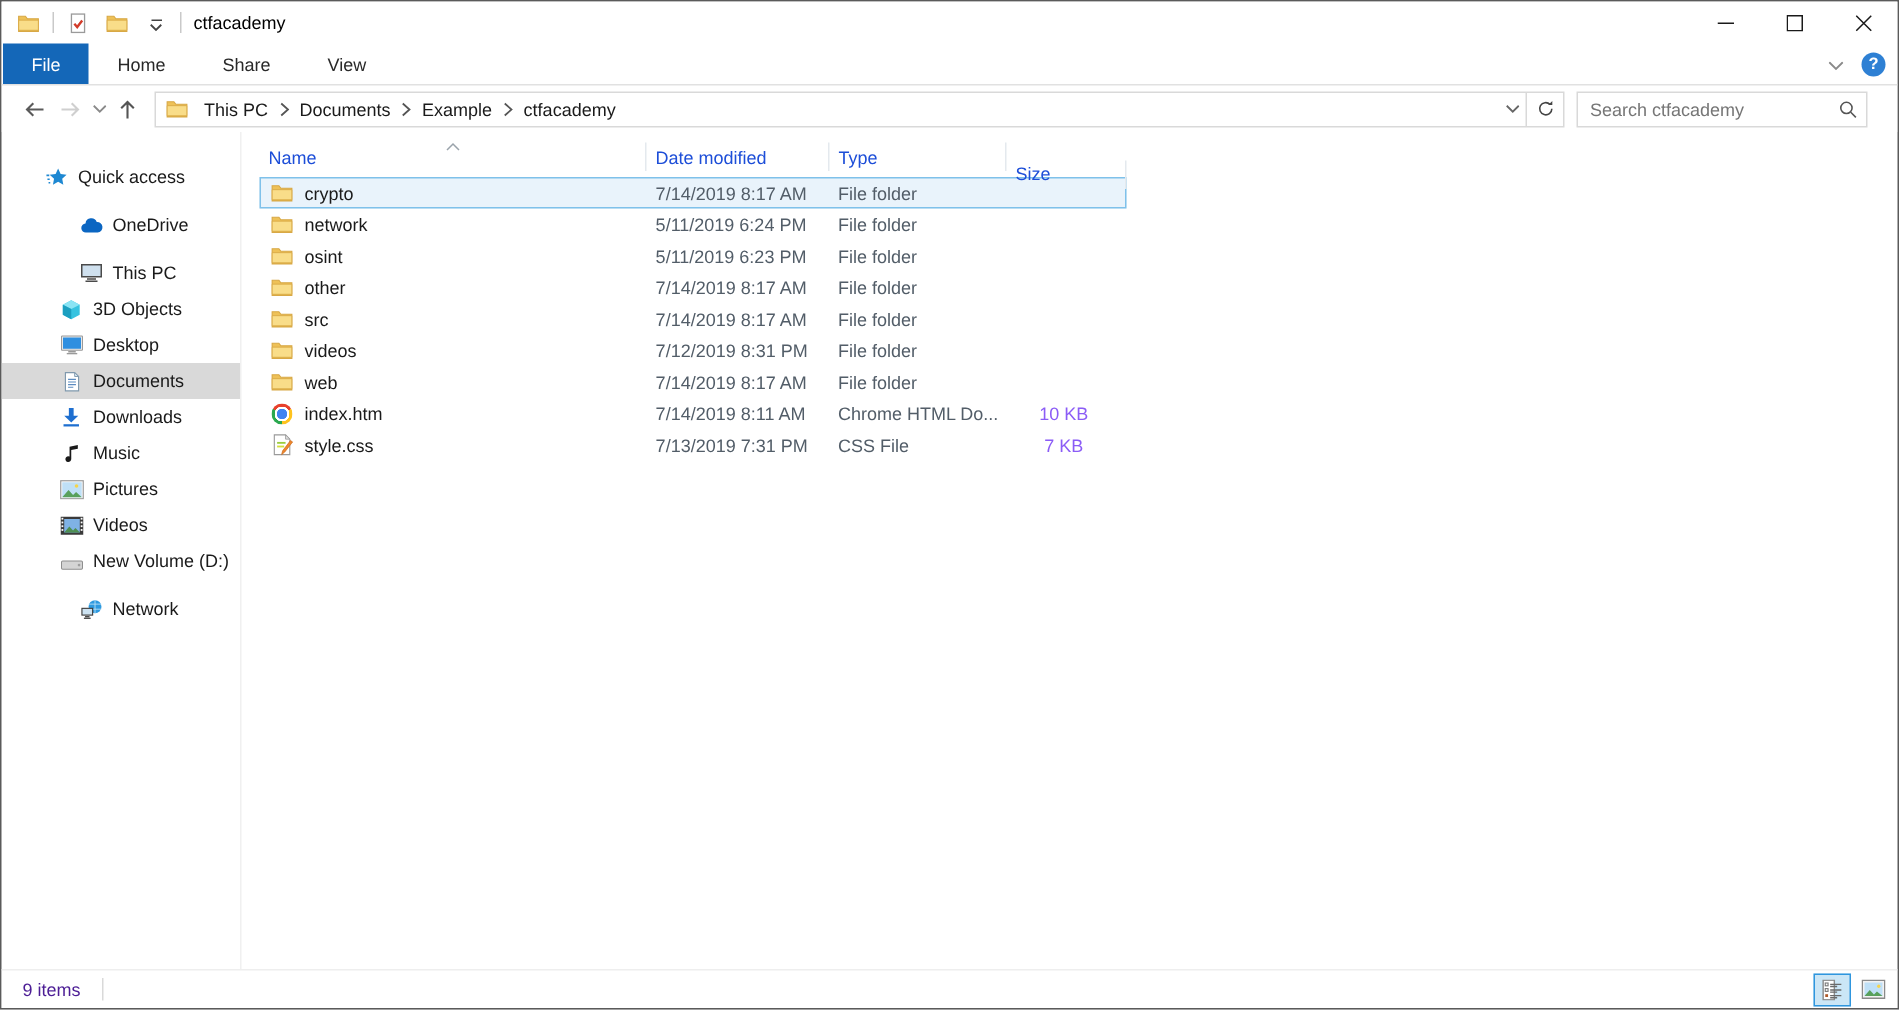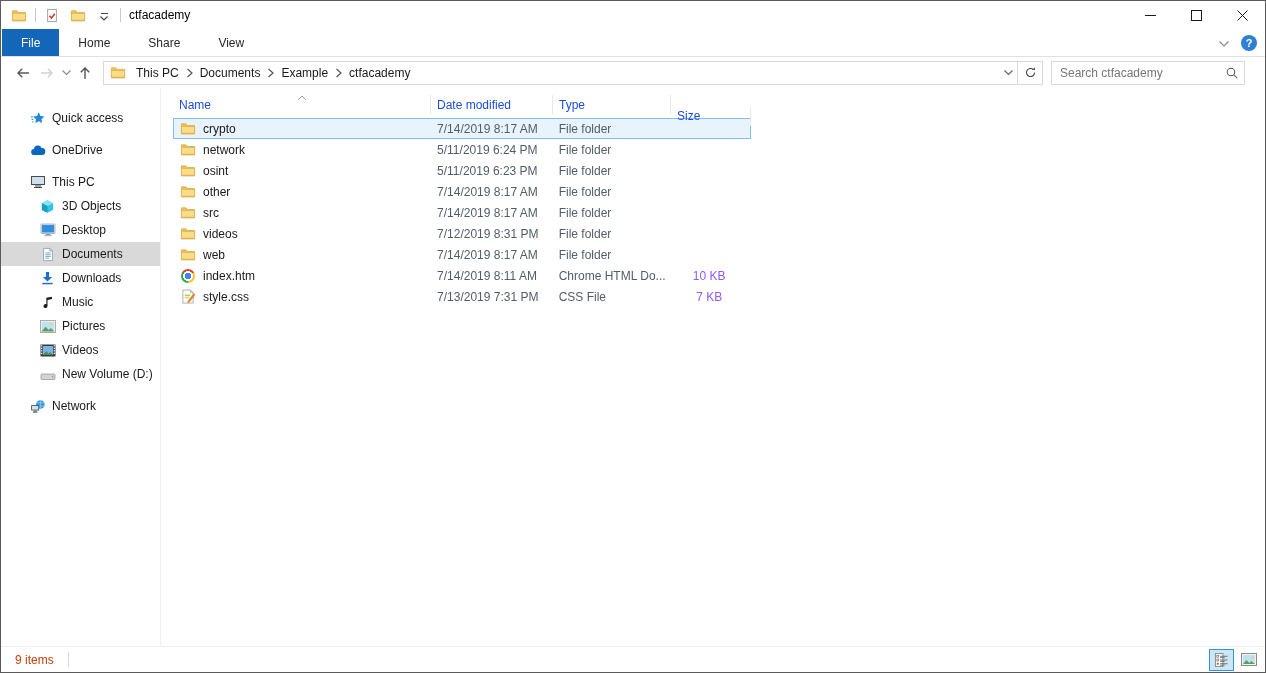--- a/index.html
+++ b/index.html
@@ -46,42 +46,42 @@
   .searchbox input { border:none; outline:none; flex:1; min-width:0; padding:0 0 0 8px; font:inherit; color:#0c4a6e; }
   .searchbox input::placeholder { color:#767676; opacity:1; }
   .search-icon { width:24px; display:flex; align-items:center; justify-content:center; }
 
   
   .main { flex:1; display:flex; min-height:0; }
   .sidebar { width:160px; flex:0 0 auto; padding-top:18px; border-right:1px solid #f0f0f0; overflow:hidden; }
   .side-item { height:24px; display:flex; align-items:center; gap:6px; padding-left:28px; cursor:default; white-space:nowrap; }
   .side-item.indent { padding-left:38px; }
   .side-item.sel { background:#d9d9d9; }
-  .side-item.group-gap { margin-top:8px; }
+  .side-item.group-gap { margin-top:8px;margin-left:23px; }
   .side-item .icon { width:17px; display:flex; align-items:center; justify-content:center; flex:0 0 auto; }
 
   .filepane { flex:1; position:relative; padding:2px 0 0 12px; overflow:hidden; }
   .lheader { display:flex; height:27px; align-items:center; position:relative; margin-top:1px; }
   .hcell { height:19px; display:flex; align-items:center; padding-left:6px; color:#1d4ed8; border-right:1px solid #e4e9ee; }
   .hcell:last-child { border-right:1px solid #e4e9ee; }
   .sort-chevron { position:absolute; top:-1px; left:124px; }
   .c0 { width:258px; } .c1 { width:122px; } .c2 { width:118px; } .c3 { width:80px;margin-top:23px; }
 
   .frow { display:flex; height:21px; align-items:center; width:578px; border:1px solid transparent; }
   .frow.sel { background:#e9f3fb; border:1px solid #7fc1ea; }
   .fcell { padding-left:6px; overflow:hidden; white-space:nowrap; }
   .fc-name { width:258px; display:flex; align-items:center; gap:7px; color:#1a1a1a; }
   .fc-name .icon { width:16px; height:16px; display:flex; align-items:center; justify-content:center; flex:0 0 auto; }
   .fc-date { width:122px; color:#525d68; }
   .fc-type { width:118px; color:#525d68; }
   .fc-size { width:80px; color:#8b5cf6; text-align:center; padding-right:8px; }
 
   
   .statusbar { height:26px; flex:0 0 auto; border-top:1px solid #eeeeee; display:flex; align-items:center; background:#fff; }
-  .status-count { margin-left:14px; color:#c2410c; }
+  .status-count { margin-left:14px; color:#4c1d95; }
   .status-sep { width:1px; height:15px; background:#d9d9d9; margin-left:14px; }
   .status-spacer { flex:1; }
   .view-btns { display:flex; align-items:center; gap:2px; margin-right:4px; }
   .view-btn { width:25px; height:22px; display:flex; align-items:center; justify-content:center; border:1px solid transparent; }
   .view-btn.active { border:1px solid #2f96de; background:#cbe6f6; }
 
   .chrome-ball { width:14px; height:14px; border-radius:50%; display:inline-block;
     background: radial-gradient(circle, #3f83f1 0 3.4px, #ffffff 3.5px 4.9px, rgba(0,0,0,0) 5px),
                 conic-gradient(from -60deg, #e8412c 0 120deg, #ffc31e 0 240deg, #2aa84f 0 360deg); }
   .icon svg { display:block; }

